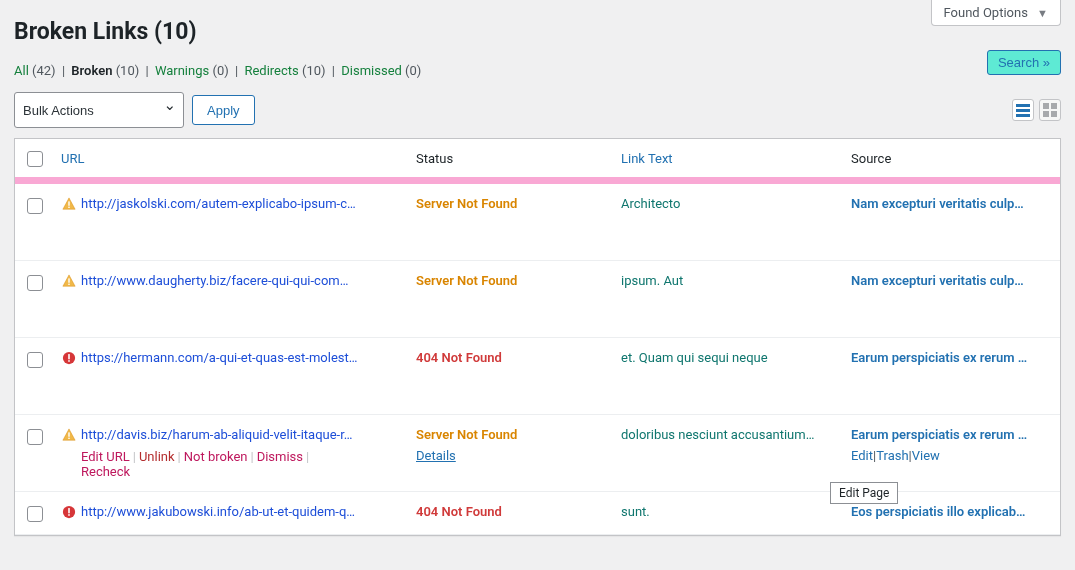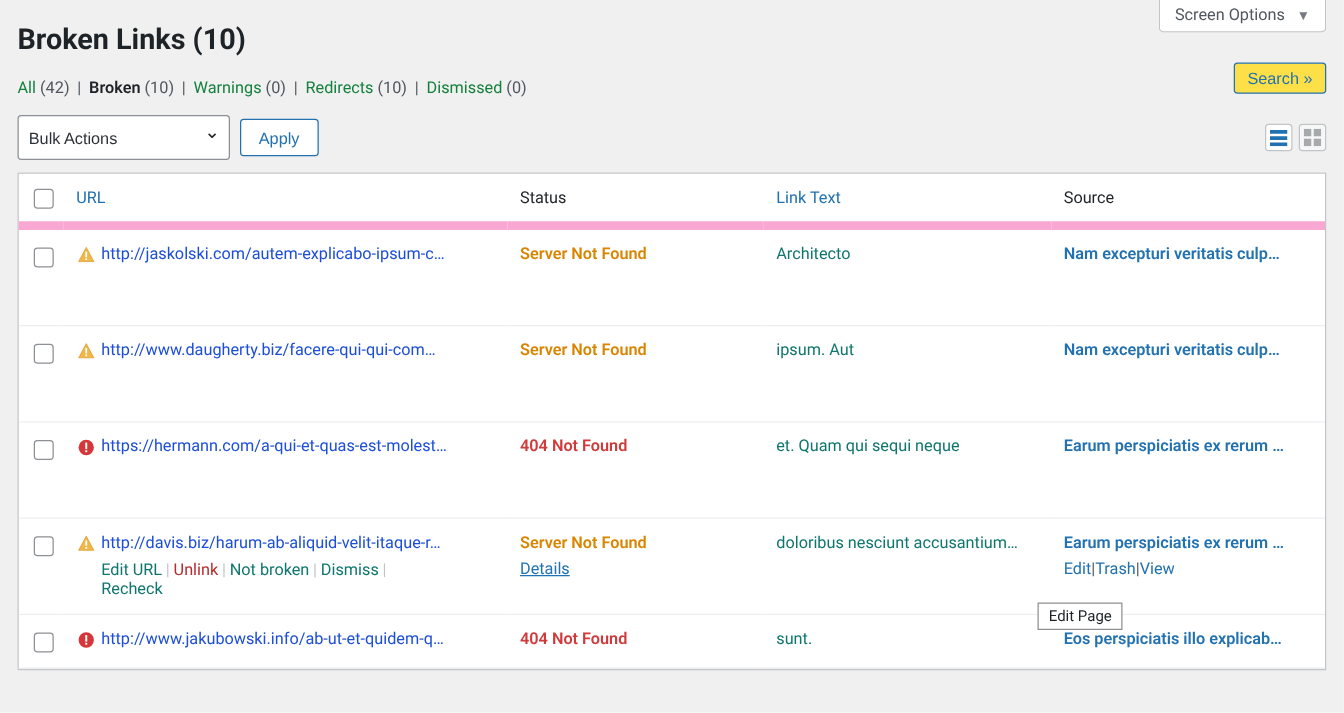--- a/index.html
+++ b/index.html
@@ -32,21 +32,21 @@
     font-size: 23px;
     font-weight: 700;
     padding: 18px 0 0 14px;
     color: #1d2327;
   }
 
   .search-btn {
     position: absolute;
     right: 14px;
     top: 50px;
-    background: #fde047;
+    background: #5eead4;
     border: 1px solid #2271b1;
     color: #2271b1;
     border-radius: 3px;
     padding: 4px 10px;
     font-size: 13px;
     cursor: pointer;
   }
 
   .subnav {
     padding: 18px 0 10px 14px;
@@ -162,21 +162,21 @@
     flex: 1;
   }
   .icon-wrap { flex: none; width: 16px; height: 16px; display: inline-flex; align-items: center; justify-content: center; }
 
   .row-actions {
     margin-top: 6px;
     margin-left: 20px;
     font-size: 13px;
     color: #50575e;
   }
-  .row-actions a { color: #0f766e; text-decoration: none; }
+  .row-actions a { color: #be185d; text-decoration: none; }
   .row-actions .danger { color: #b32d2e; }
   .row-actions .sep { color: #c3c4c7; margin: 0 3px; }
 
   .status-orange { color: #d98500; font-weight: 600; }
   .status-red { color: #d03a3a; font-weight: 600; }
   .status-link { color: #2271b1; font-weight: 400; display: block; margin-top: 6px; }
 
   .src-link {
     color: #2271b1;
     font-weight: 600;
@@ -206,21 +206,21 @@
     padding: 3px 8px;
     font-size: 12px;
     color: #1d2327;
     z-index: 10;
   }
 </style>
 </head>
 <body>
 
 <div class="screen-options">
-  <span>Screen Options</span>
+  <span>Found Options</span>
   <span class="tri">▼</span>
 </div>
 
 <h1 class="page-title">Broken Links (10)</h1>
 
 <button class="search-btn">Search »</button>
 
 <div class="subnav">
   <a href="#"><span>All</span></a>
   <span class="count">(42)</span>

